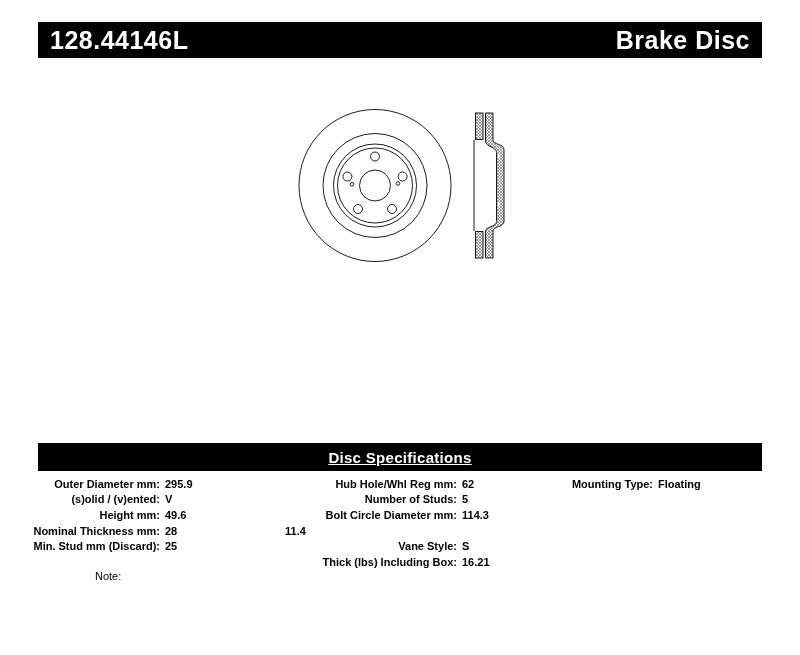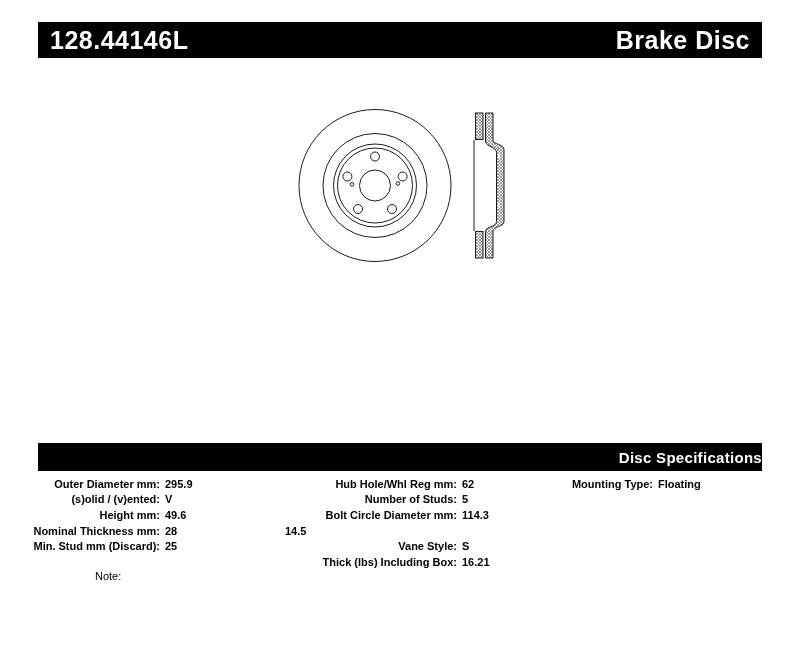--- a/index.html
+++ b/index.html
@@ -4,21 +4,21 @@
 <style>
   html,body{margin:0;padding:0;background:#ffffff;}
   body{width:800px;height:655px;position:relative;font-family:"Liberation Sans",sans-serif;overflow:hidden;}
   .abs{position:absolute;}
 
   .bar{background:#000000;color:#ffffff;display:flex;align-items:center;box-sizing:border-box;gap:32px;}
   .header-bar{left:38px;top:22px;width:724px;height:36px;justify-content:space-between;padding:0 12px;}
   .header-bar .part-no{font-size:25px;font-weight:bold;letter-spacing:0.5px;}
   .header-bar .prod-type{font-size:25px;font-weight:bold;letter-spacing:0.5px;}
 
-  .spec-bar{left:38px;top:443px;width:724px;height:28px;justify-content:flex-end;}
+  .spec-bar{left:38px;top:443px;width:724px;height:28px;justify-content:center;text-decoration:underline;}
   .spec-bar .spec-title{font-size:15px;font-weight:bold;letter-spacing:0.3px;}
 
   .drawing-area{left:285px;top:98px;width:235px;height:172px;}
 
   .spec-col{top:476px;}
   .spec-row{display:flex;height:15.6px;align-items:center;font-size:11px;font-weight:bold;color:#000;white-space:nowrap;}
   .spec-label{display:inline-block;text-align:right;}
   .spec-value{display:inline-block;margin-left:5px;text-align:left;}
   .col-left{left:30px;}
   .col-left .spec-label{width:130px;}
@@ -117,21 +117,21 @@
   </div>
   <div class="spec-row">
     <span class="spec-label">Number of Studs:</span>
     <span class="spec-value">5</span>
   </div>
   <div class="spec-row">
     <span class="spec-label">Bolt Circle Diameter mm:</span>
     <span class="spec-value">114.3</span>
   </div>
   <div class="spec-row">
-    <span class="spec-value">14.5</span>
+    <span class="spec-value">11.4</span>
   </div>
   <div class="spec-row">
     <span class="spec-label">Vane Style:</span>
     <span class="spec-value">S</span>
   </div>
   <div class="spec-row">
     <span class="spec-label">Thick (lbs) Including Box:</span>
     <span class="spec-value">16.21</span>
   </div>
 </div>

